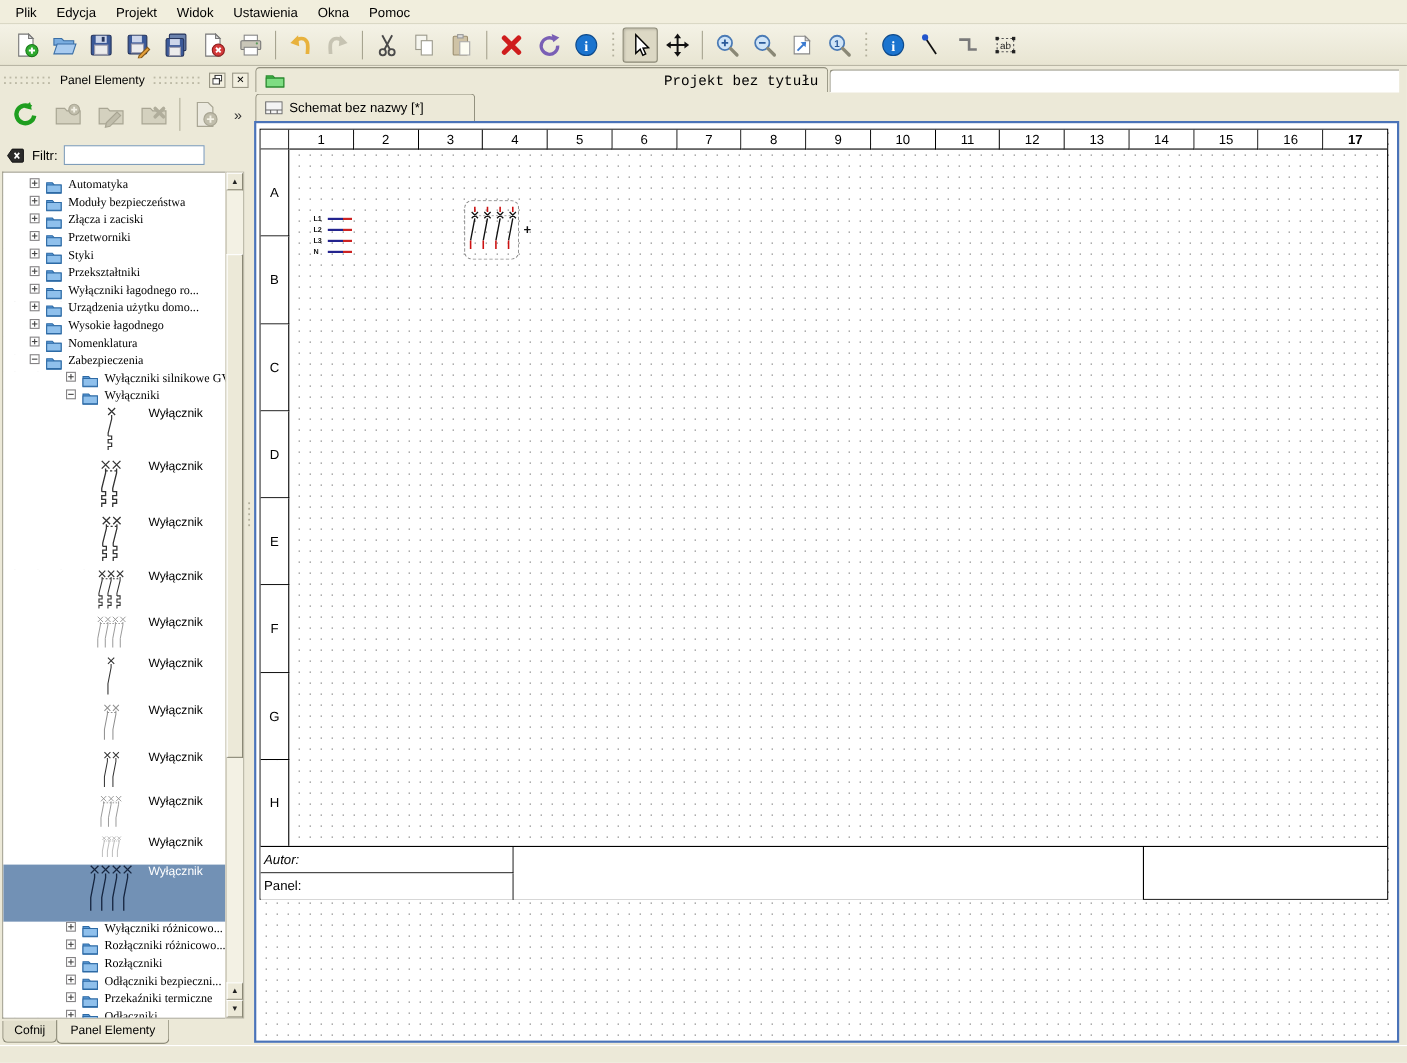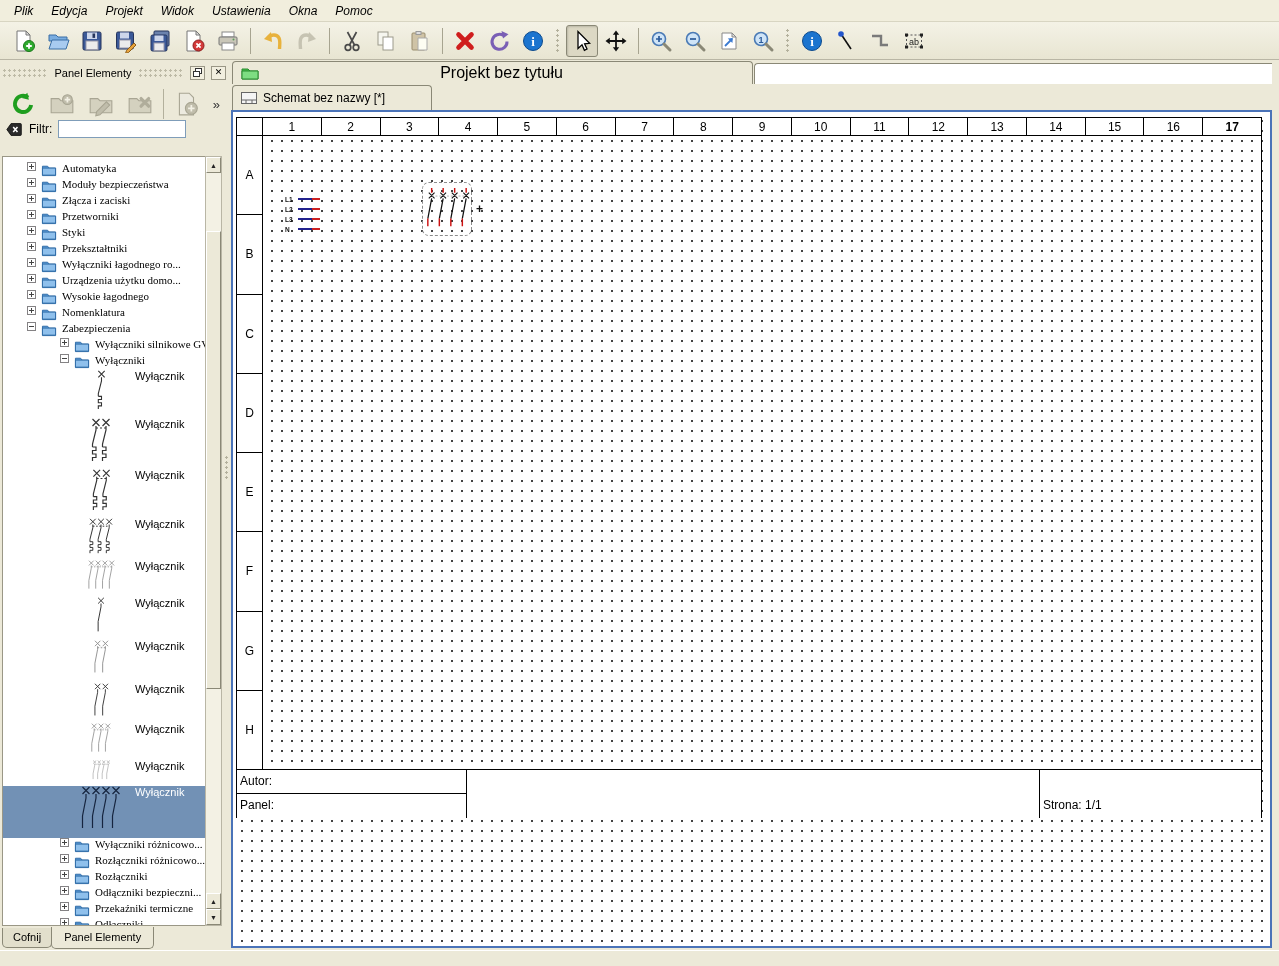--- a/index.html
+++ b/index.html
@@ -5,42 +5,42 @@
   * { box-sizing: border-box; margin: 0; padding: 0; }
   html,body { width:1279px; height:966px; }
   body {
     font-family: "Liberation Sans", sans-serif;
     background:#ece9d8; color:#000; position:relative; overflow:hidden;
     font-size:12px;
   }
   
   .menubar{position:absolute;left:0;top:0;width:1279px;height:22px;
     background:#f1eedd;border-bottom:1px solid #d8d5c2;display:flex;align-items:center;padding-left:6px;gap:2px;}
-  .menu-item{padding:2px 8px;font-size:12px;font-style:italic;}
+  .menu-item{padding:2px 8px;font-size:12px;}
   
   .toolbar{position:absolute;left:0;top:22px;width:1279px;height:38px;
     background:linear-gradient(#f4f2e6,#e8e5d2);border-bottom:1px solid #b9b6a5;
     display:flex;align-items:center;padding-left:8px;gap:2px;}
   .tbtn{width:32px;height:32px;display:flex;align-items:center;justify-content:center;border:1px solid transparent;border-radius:3px;}
   .tbtn svg{width:24px;height:24px;}
   .tbtn.pressed{background:#dcd8c4;border:1px solid #8a8876;box-shadow:inset 1px 1px 2px rgba(0,0,0,.15);}
   .tsep{width:1px;height:26px;background:#a7a490;margin:0 4px;}
   .tsep.dots{width:5px;background:radial-gradient(circle,#b3b09c 1px,transparent 1.3px);background-size:5px 5px;}
   
   .dock{position:absolute;left:0;top:62px;width:228px;height:889px;}
   .dock-title{position:absolute;left:2px;top:2px;right:2px;height:17px;display:flex;align-items:center;gap:6px;}
   .dock-title .tex{flex:1;height:10px;background:radial-gradient(circle,#bdbaa6 1px,transparent 1.2px);background-size:5px 5px;}
   .dock-title .txt{font-size:11px;}
   .dock-btn{width:15px;height:14px;border:1px solid #9a9786;background:#f2efdf;display:flex;align-items:center;justify-content:center;font-size:9px;line-height:1;}
   .dock-toolbar{position:absolute;left:2px;top:22px;right:2px;height:40px;display:flex;align-items:center;gap:4px;padding-left:4px;}
   .dock-toolbar .tbtn{width:36px;height:36px;}
   .dock-toolbar .tbtn svg{width:26px;height:26px;}
   .dock-sep{width:1px;height:30px;background:#b3b09c;margin:0 2px;}
   .overflow-btn{margin-left:auto;margin-right:2px;font-size:13px;color:#333;padding:2px 4px;}
-  .filter-row{position:absolute;left:2px;top:56px;right:2px;height:22px;display:flex;align-items:center;gap:6px;padding-left:4px;}
+  .filter-row{position:absolute;left:2px;top:68px;right:2px;height:22px;display:flex;align-items:center;gap:6px;padding-left:4px;}
   .filter-row svg{width:17px;height:17px;}
   .filter-label{font-size:12px;}
   .filter-input{width:128px;height:18px;border:1px solid #7f9db9;background:#fff;font-size:11px;padding:0 3px;font-family:"Liberation Sans",sans-serif;}
   
   .tree{position:absolute;left:2px;top:94px;width:203px;height:770px;background:#fff;
     border:1px solid #9a9786;border-right:none;overflow:hidden;
     background-image:
       repeating-linear-gradient(to bottom,#c8c8c8 0 1px,transparent 1px 3px),
       repeating-linear-gradient(to bottom,#c8c8c8 0 1px,transparent 1px 3px),
       repeating-linear-gradient(to bottom,#c8c8c8 0 1px,transparent 1px 3px),
@@ -71,21 +71,21 @@
   .dtab{border:1px solid #8a8876;border-top:none;background:#e2dfcc;padding:3px 10px 4px;font-size:11px;border-radius:0 0 5px 5px;margin-right:-1px;}
   .dtab.active{background:#ece9d8;padding:4px 12px 5px;position:relative;top:-1px;}
   
   .splitter{position:absolute;left:222px;top:62px;width:9px;height:888px;}
   .splitter .grip{position:absolute;left:2px;top:393px;width:5px;height:26px;
     background:radial-gradient(circle,#b3b09c 1.1px,transparent 1.3px);background-size:5px 5px;}
   
   .proj-tabbar{position:absolute;left:231px;top:60px;width:1041px;height:24px;}
   .proj-tab{position:absolute;left:1px;top:1px;width:521px;height:23px;background:#ece9d8;
     border:1px solid #8a8876;border-bottom:none;border-radius:4px 4px 0 0;display:flex;align-items:center;padding:0 8px;}
-  .proj-tab .lbl{flex:1;text-align:center;font-size:16px;}
+  .proj-tab .lbl{flex:1;text-align:right;font-size:13px;font-family:Liberation Mono, monospace;}
   .proj-tab svg{width:18px;height:14px;flex:none;}
   .proj-rest{position:absolute;left:523px;top:3px;right:0;height:21px;background:#fff;border:1px solid #8a8876;border-bottom:none;border-right:none;border-radius:4px 0 0 0;}
   .schema-tabbar{position:absolute;left:231px;top:84px;width:1041px;height:26px;}
   .schema-tab{position:absolute;left:1px;top:1px;width:200px;height:25px;background:#ece9d8;
     border:1px solid #8a8876;border-bottom:none;border-radius:4px 4px 0 0;display:flex;align-items:center;gap:6px;padding:0 8px;font-size:12px;}
   .schema-tab svg{width:16px;height:12px;flex:none;}
   
   .view{position:absolute;left:231px;top:110px;width:1041px;height:838px;border:2px solid #4a73b8;background:#fff;
     background-image:radial-gradient(circle,#3c3c3c .7px,transparent .9px);background-size:10px 10px;background-position:4px 4px;}
   .frame{position:absolute;left:3px;top:5px;width:1026px;height:701px;border:1px solid #000;}
@@ -95,21 +95,21 @@
     display:flex;align-items:center;justify-content:center;font-size:12px;}
   .colh:last-child{border-right:none;font-weight:bold;}
   .row-headers{position:absolute;left:0;top:18px;width:26px;bottom:48px;display:flex;flex-direction:column;}
   .rowh{flex:1;background:#fff;border-right:1px solid #000;border-bottom:1px solid #000;
     display:flex;align-items:center;justify-content:center;font-size:12px;}
   .rowh:last-child{border-bottom:none;}
   
   .titleblock{position:absolute;left:0;right:0;bottom:0;height:48px;border-top:1px solid #000;display:grid;
     grid-template-columns:230px 573px 1fr;grid-template-rows:24px 24px;background:#fff;}
   .tb-cell{border-right:1px solid #000;border-bottom:1px solid #000;padding:4px 3px 0;font-size:12px;background:#fff;}
-  .tb-autor{grid-column:1;grid-row:1;}
+  .tb-autor{grid-column:1;grid-row:1;font-style:italic;}
   .tb-data{grid-column:1;grid-row:2;border-bottom:none;}
   .tb-mid{grid-column:2;grid-row:1/3;border-bottom:none;}
   .tb-plik{grid-column:3;grid-row:1;border-right:none;}
   .tb-strona{grid-column:3;grid-row:2;border-right:none;border-bottom:none;}
   
   .supply-el{position:absolute;left:52px;top:82px;}
   .supply-row{display:flex;align-items:center;height:10px;}
   .supply-row .plabel{font-size:6.5px;font-weight:bold;width:13px;color:#111;}
   .supply-row .pline{width:22px;height:2px;background:linear-gradient(90deg,#23238e 0 62%,#cc2222 62%);}
   .breaker-el{position:absolute;left:189px;top:70px;width:50px;height:54px;
@@ -714,21 +714,20 @@
       <div class="rowh">D</div>
       <div class="rowh">E</div>
       <div class="rowh">F</div>
       <div class="rowh">G</div>
       <div class="rowh">H</div>
     </div>
     <div class="titleblock">
       <div class="tb-cell tb-autor">Autor:</div>
       <div class="tb-cell tb-data">Panel:</div>
       <div class="tb-cell tb-mid"></div>
-      <div class="tb-cell tb-strona">Strona: 1/1</div>
     </div>
   </div>
 
   <div class="supply-el">
     <div class="supply-row">
         <span class="plabel">L1</span>
         <span class="pline"></span>
       </div>
     <div class="supply-row">
         <span class="plabel">L2</span>

